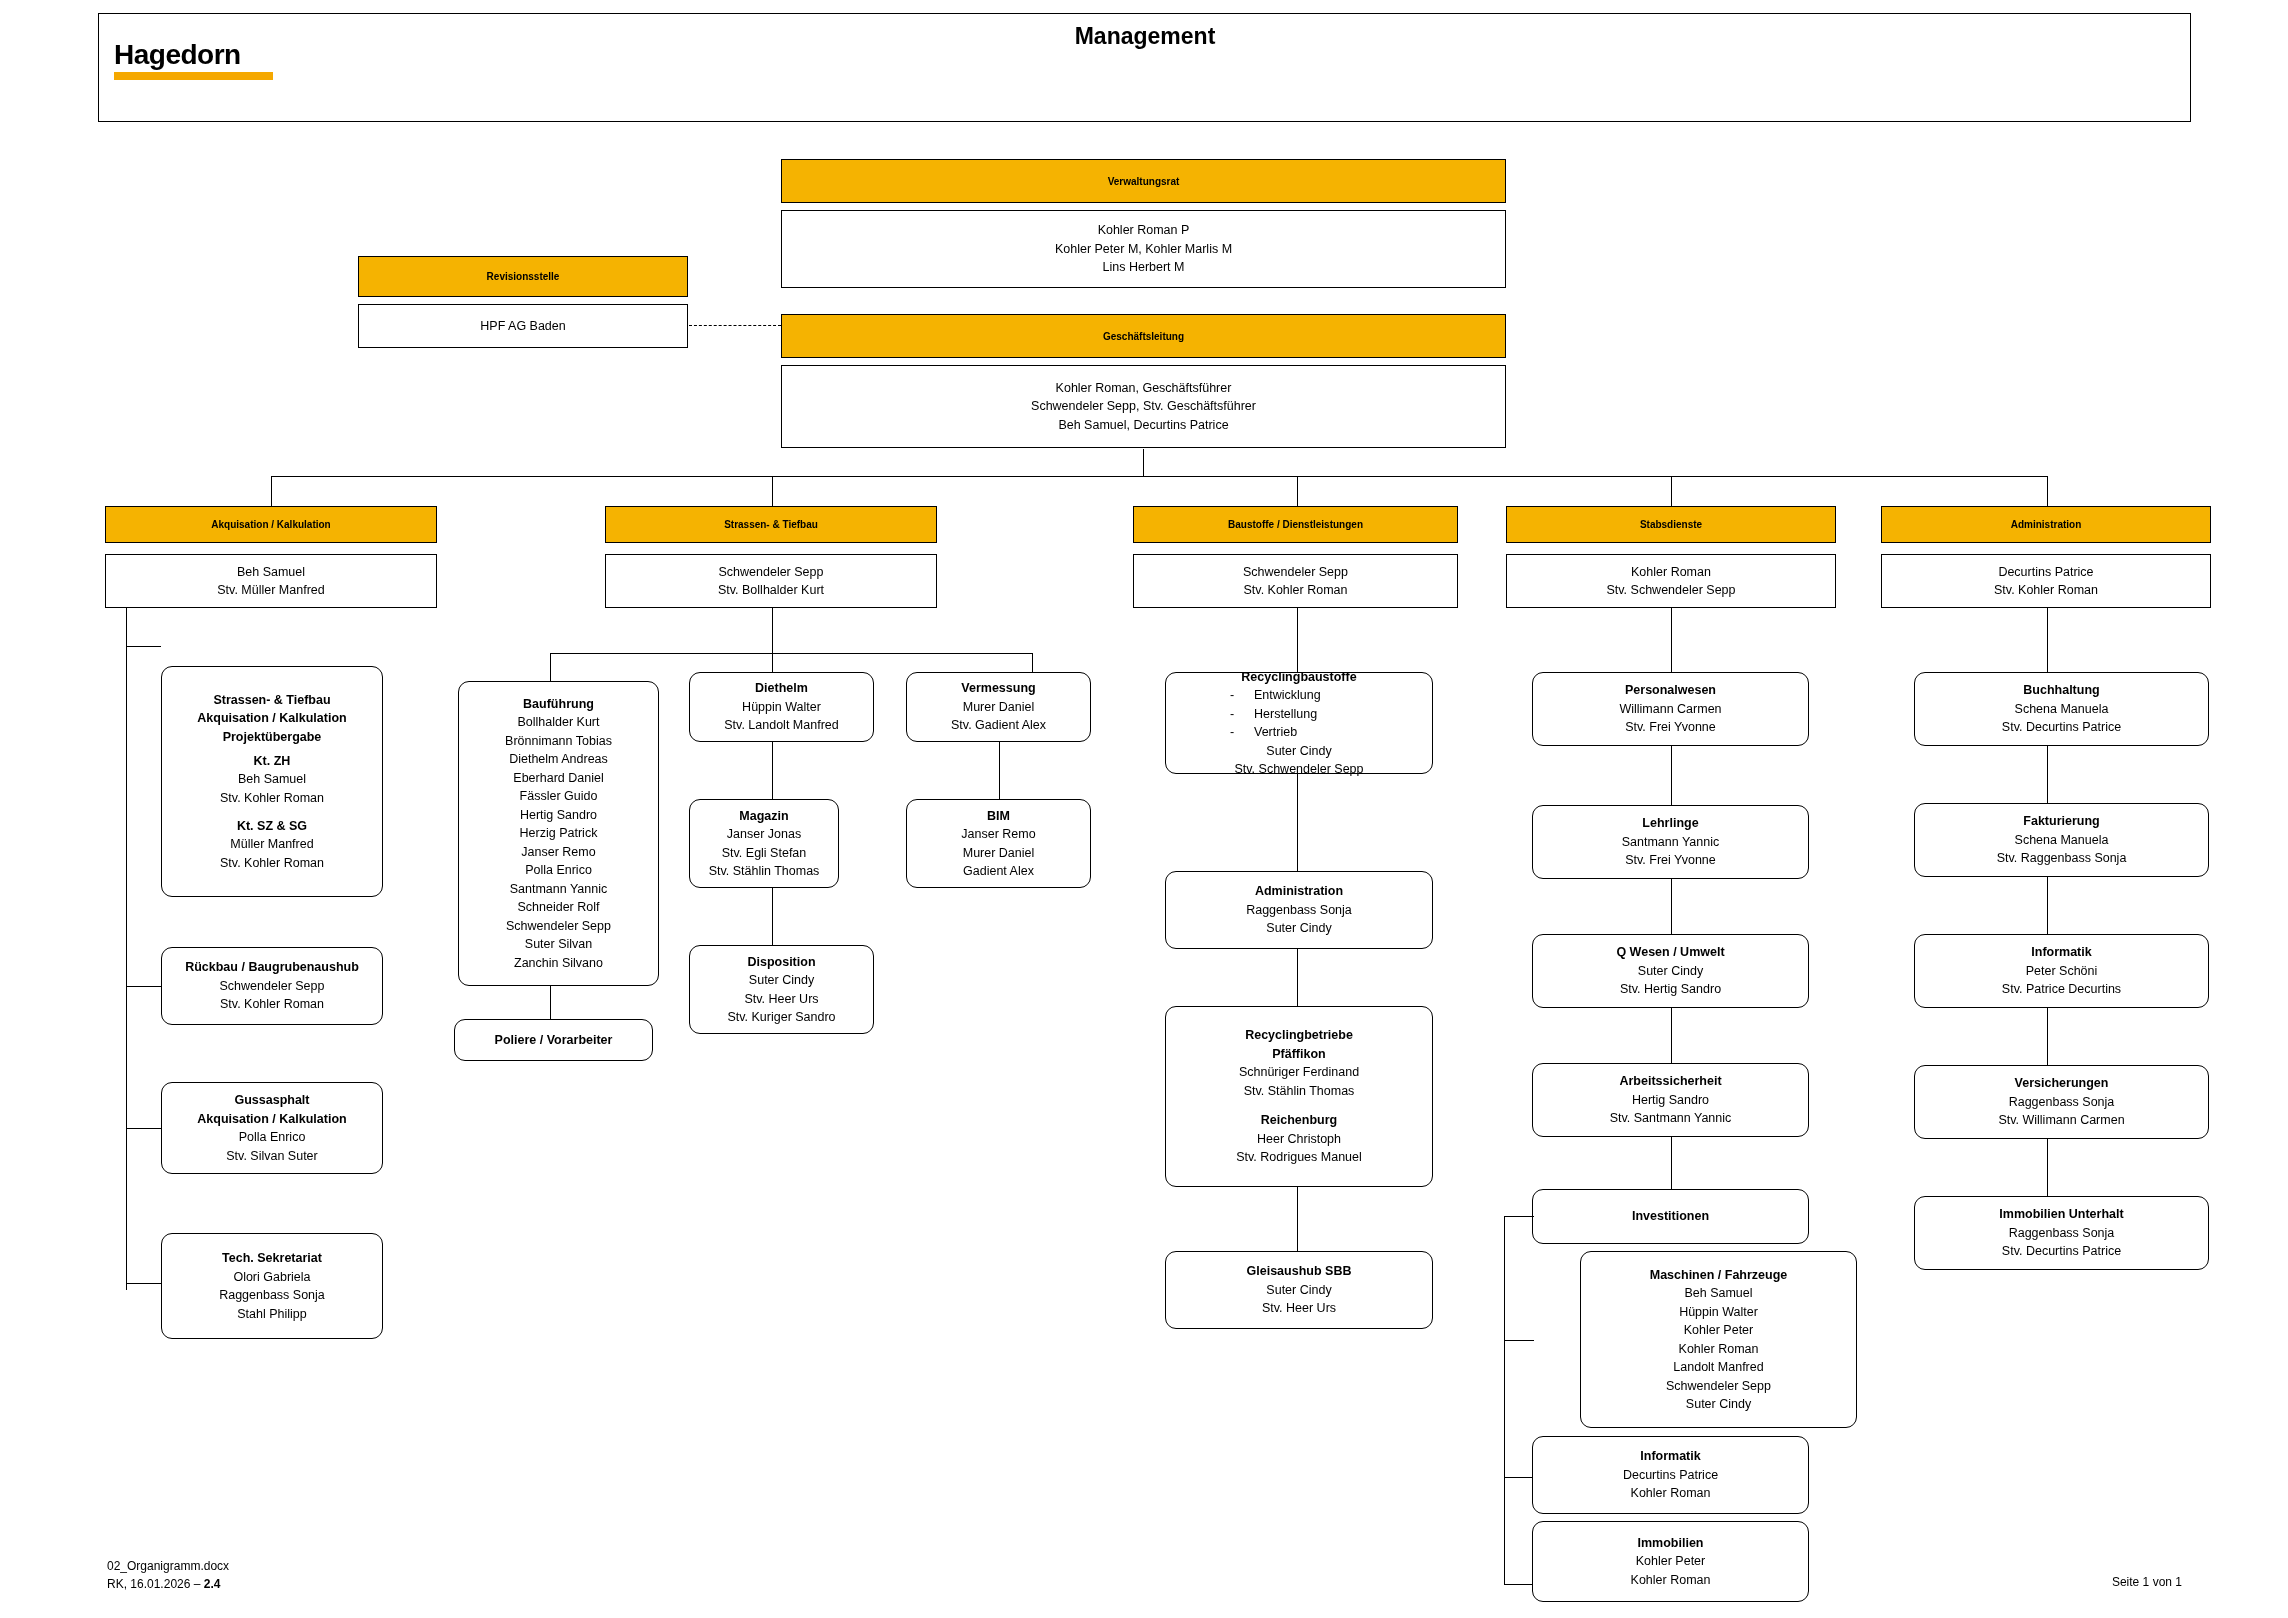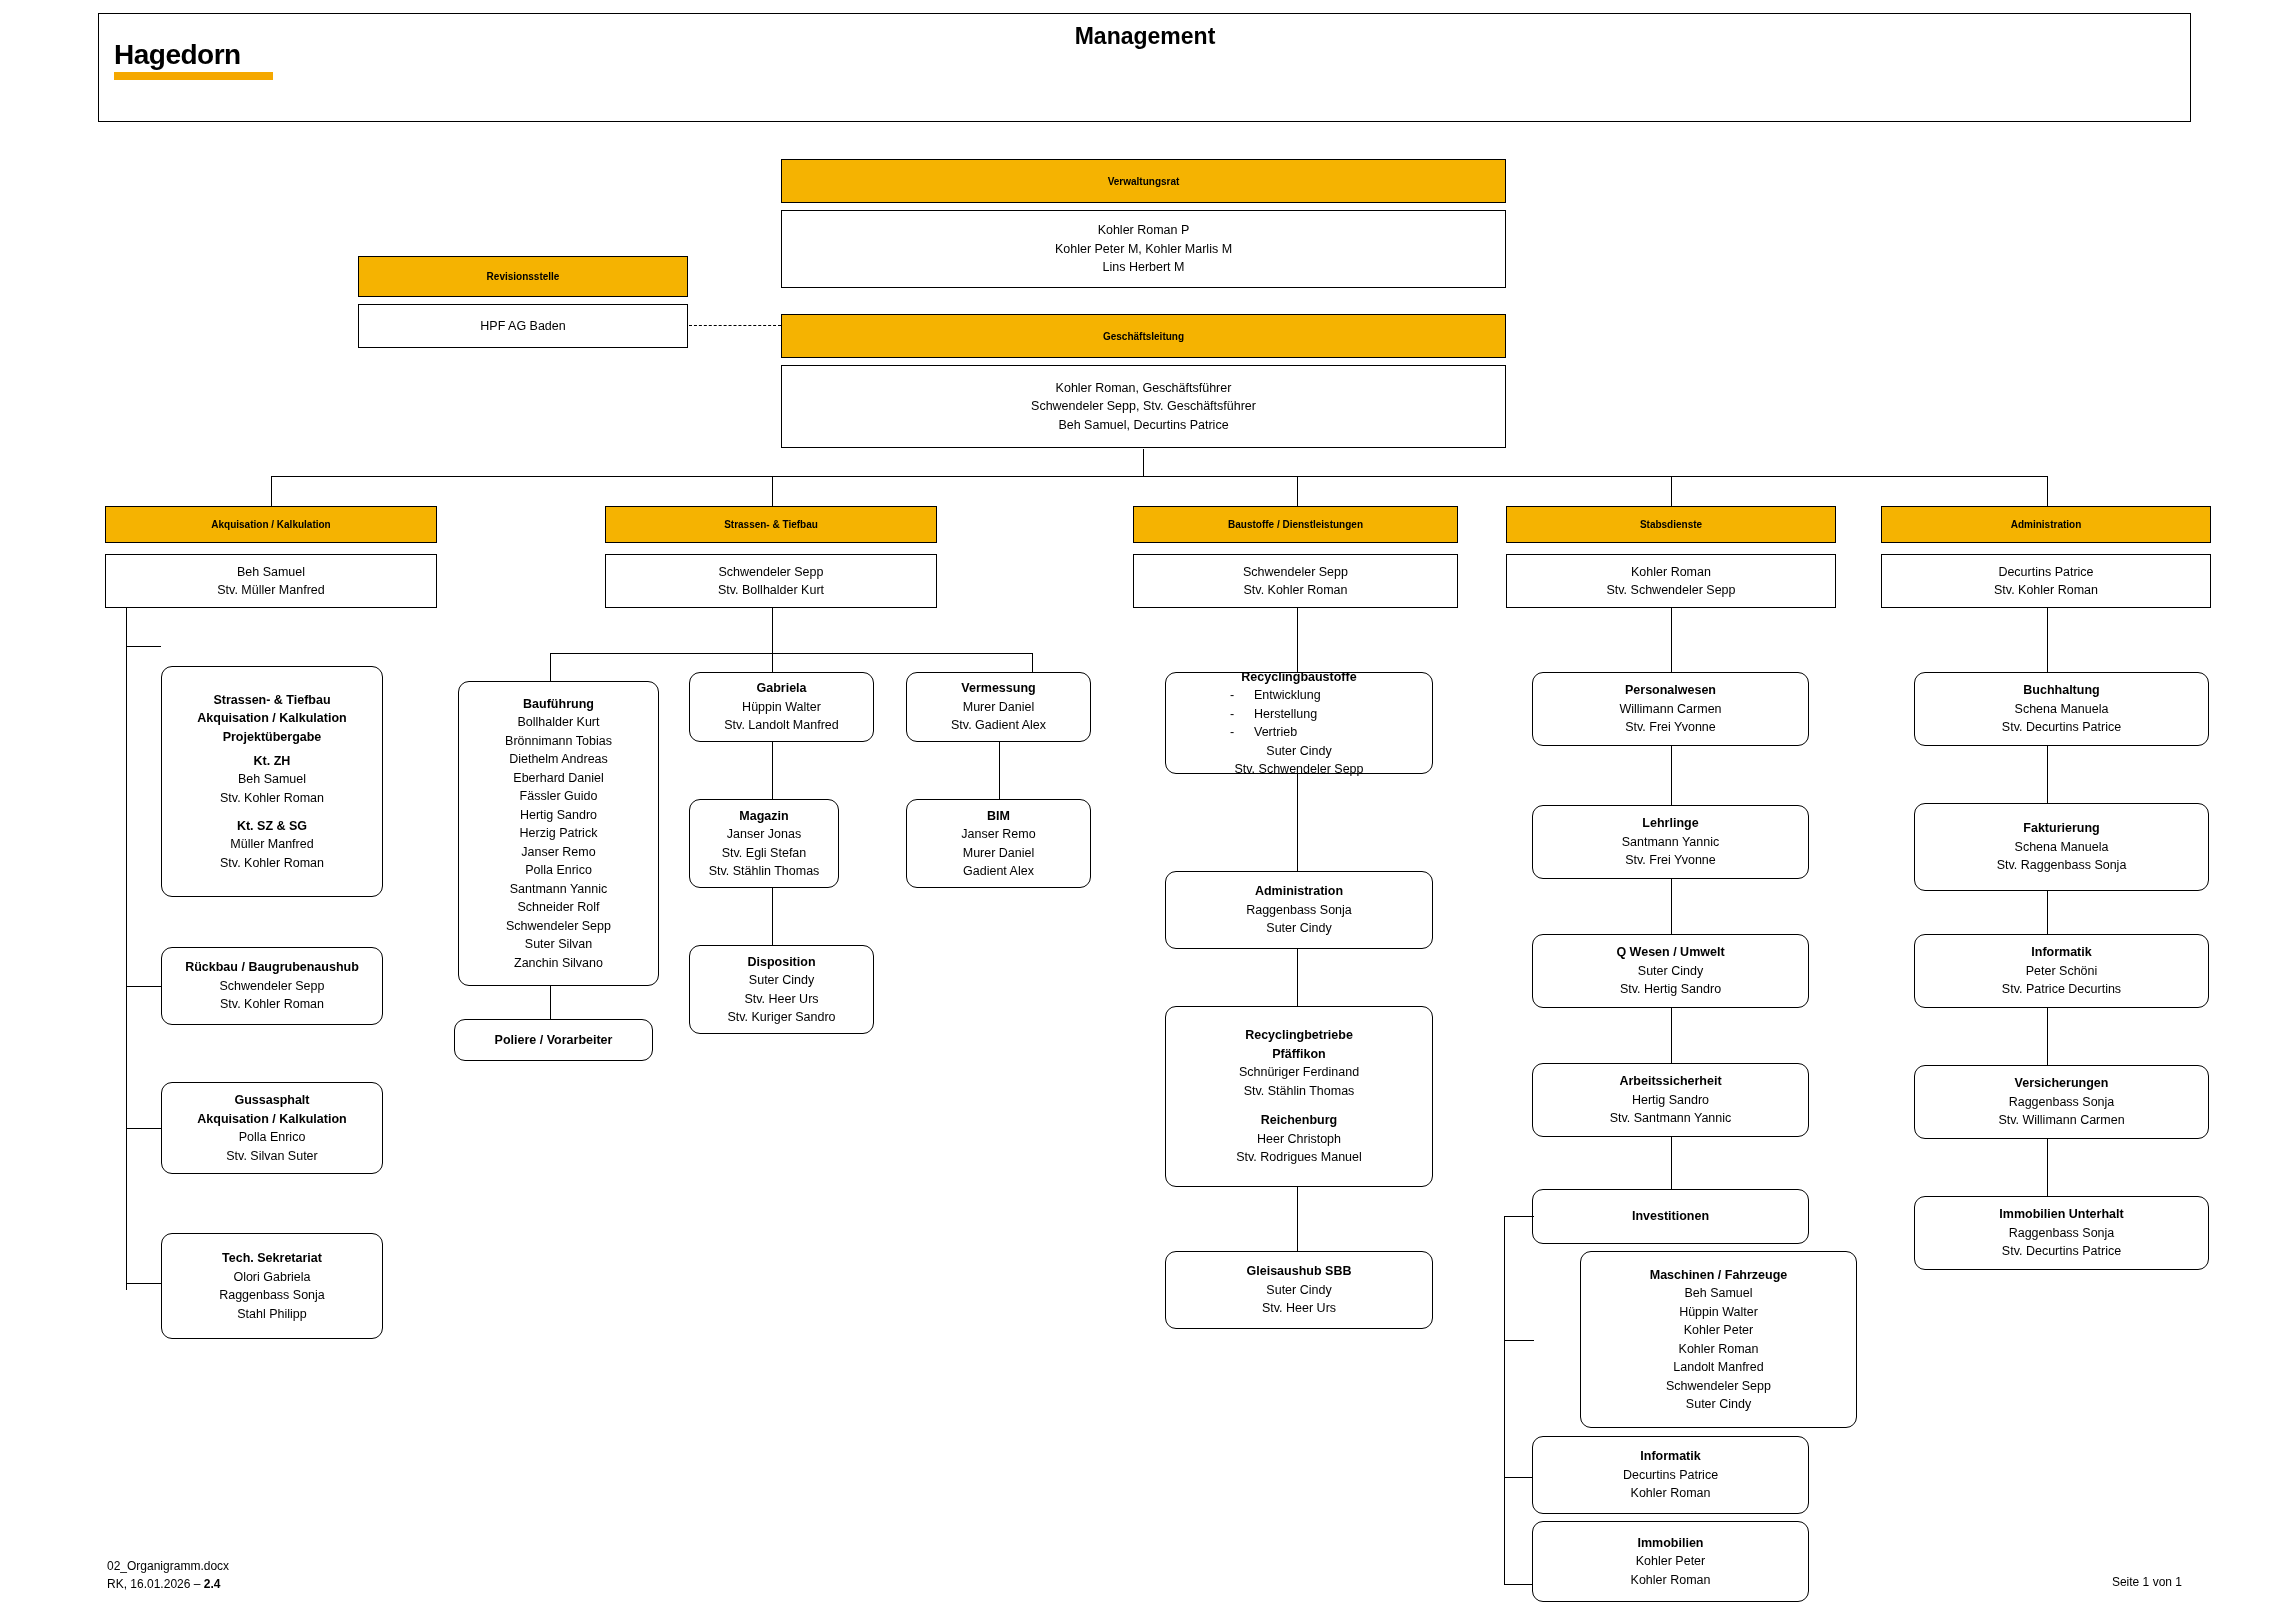--- a/index.html
+++ b/index.html
@@ -249,21 +249,21 @@
         <span style="display: block;">Suter Silvan</span>
         <span style="display: block;">Zanchin Silvano</span>
       </span>
   </div>
   <div class="vline" style="left:550px; top:986px; height:33px;"></div>
   <div class="rbox" style="left:454px; top:1019px; width:199px; height:42px;">
     <span class="t">Poliere / Vorarbeiter</span>
   </div>
 
   <div class="rbox" style="left:689px; top:672px; width:185px; height:70px;">
-    <span class="t">Gabriela</span>
+    <span class="t">Diethelm</span>
     <span class="multiline">
         <span style="display: block;">Hüppin Walter</span>
         <span style="display: block;">Stv. Landolt Manfred</span>
       </span>
   </div>
   <div class="rbox" style="left:689px; top:799px; width:150px; height:89px;">
     <span class="t">Magazin</span>
     <span class="multiline">
         <span style="display: block;">Janser Jonas</span>
         <span style="display: block;">Stv. Egli Stefan</span>
@@ -426,21 +426,21 @@
   <div class="hline" style="left:2021px; top:1106px; width:26px;"></div>
   <div class="hline" style="left:2021px; top:1237px; width:26px;"></div>
 
   <div class="rbox" style="left:1914px; top:672px; width:295px; height:74px;">
     <span class="t">Buchhaltung</span>
     <span class="multiline">
         <span style="display: block;">Schena Manuela</span>
         <span style="display: block;">Stv. Decurtins Patrice</span>
       </span>
   </div>
-  <div class="rbox" style="left:1914px; top:803px; width:295px; height:88px;">
+  <div class="rbox" style="left:1914px; top:803px; width:295px; height:74px;">
     <span class="t">Fakturierung</span>
     <span class="multiline">
         <span style="display: block;">Schena Manuela</span>
         <span style="display: block;">Stv. Raggenbass Sonja</span>
       </span>
   </div>
   <div class="rbox" style="left:1914px; top:934px; width:295px; height:74px;">
     <span class="t">Informatik</span>
     <span class="multiline">
         <span style="display: block;">Peter Schöni</span>

